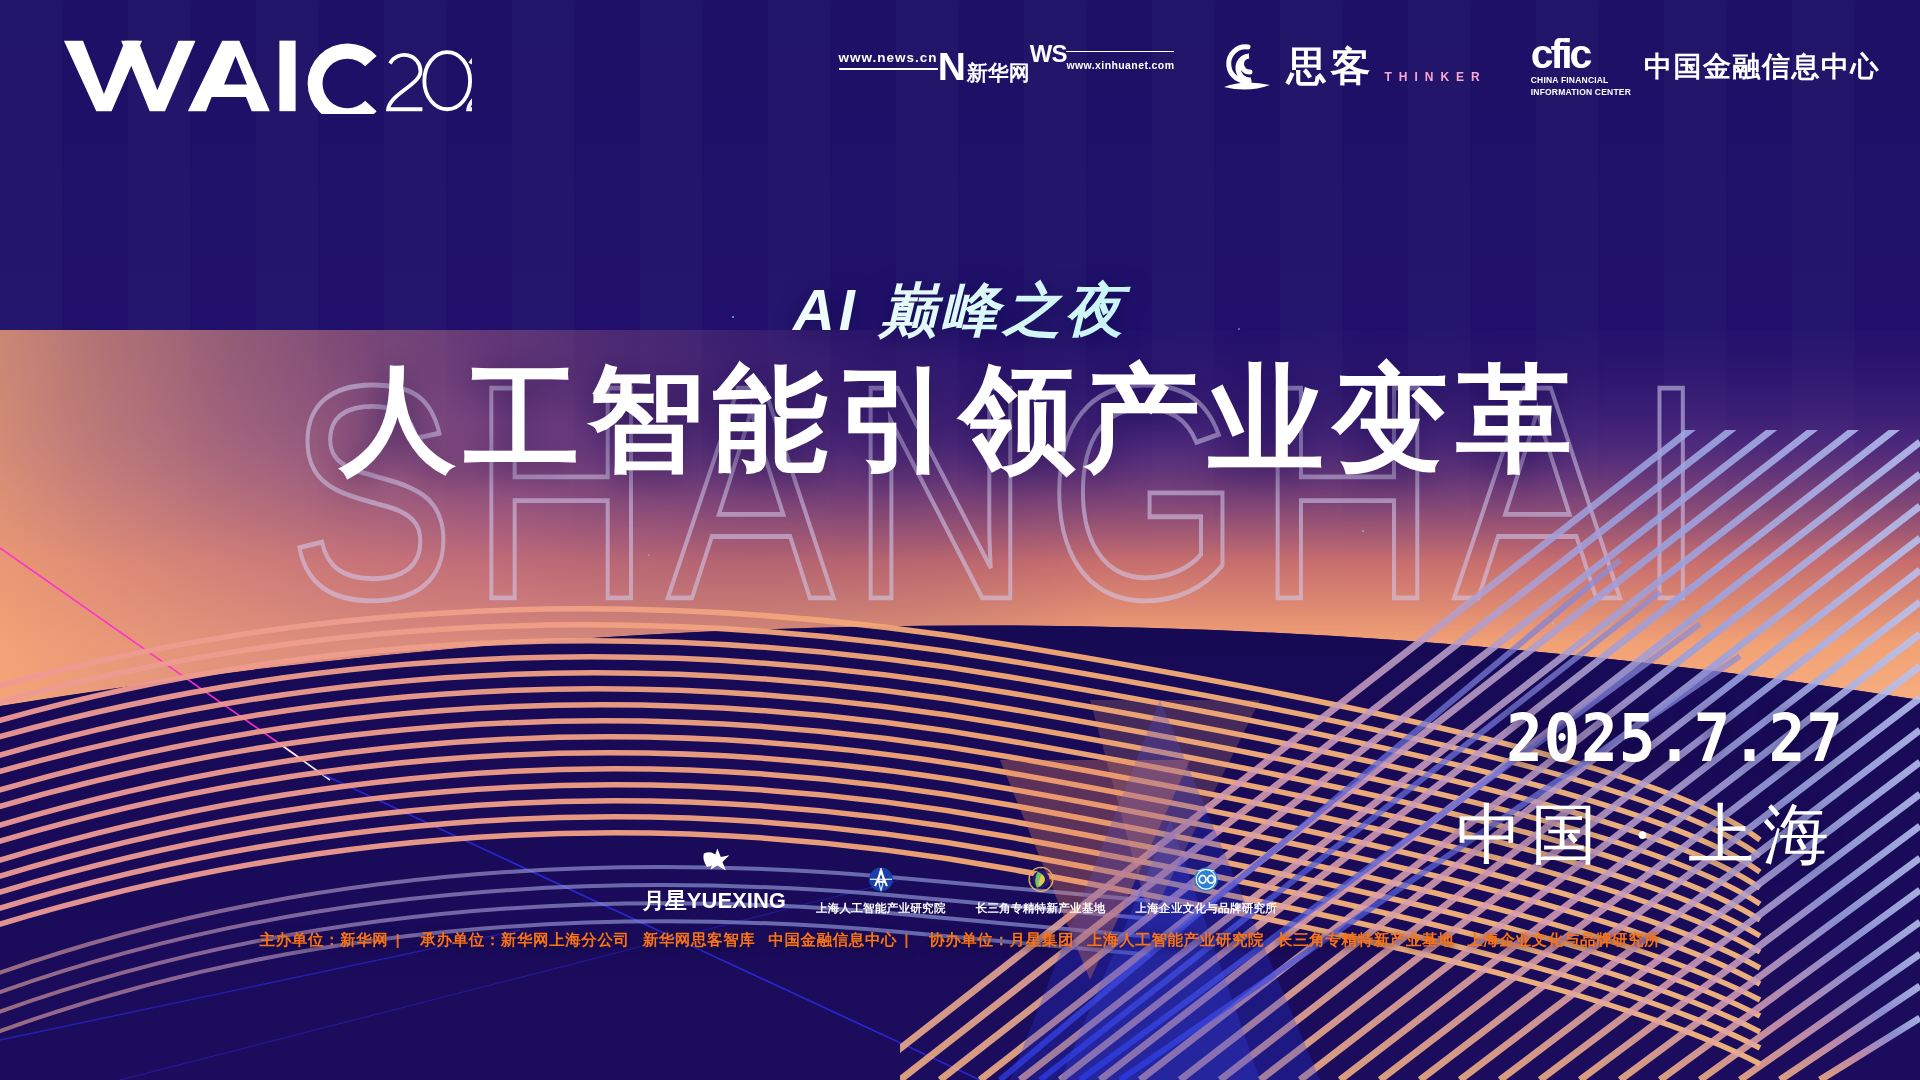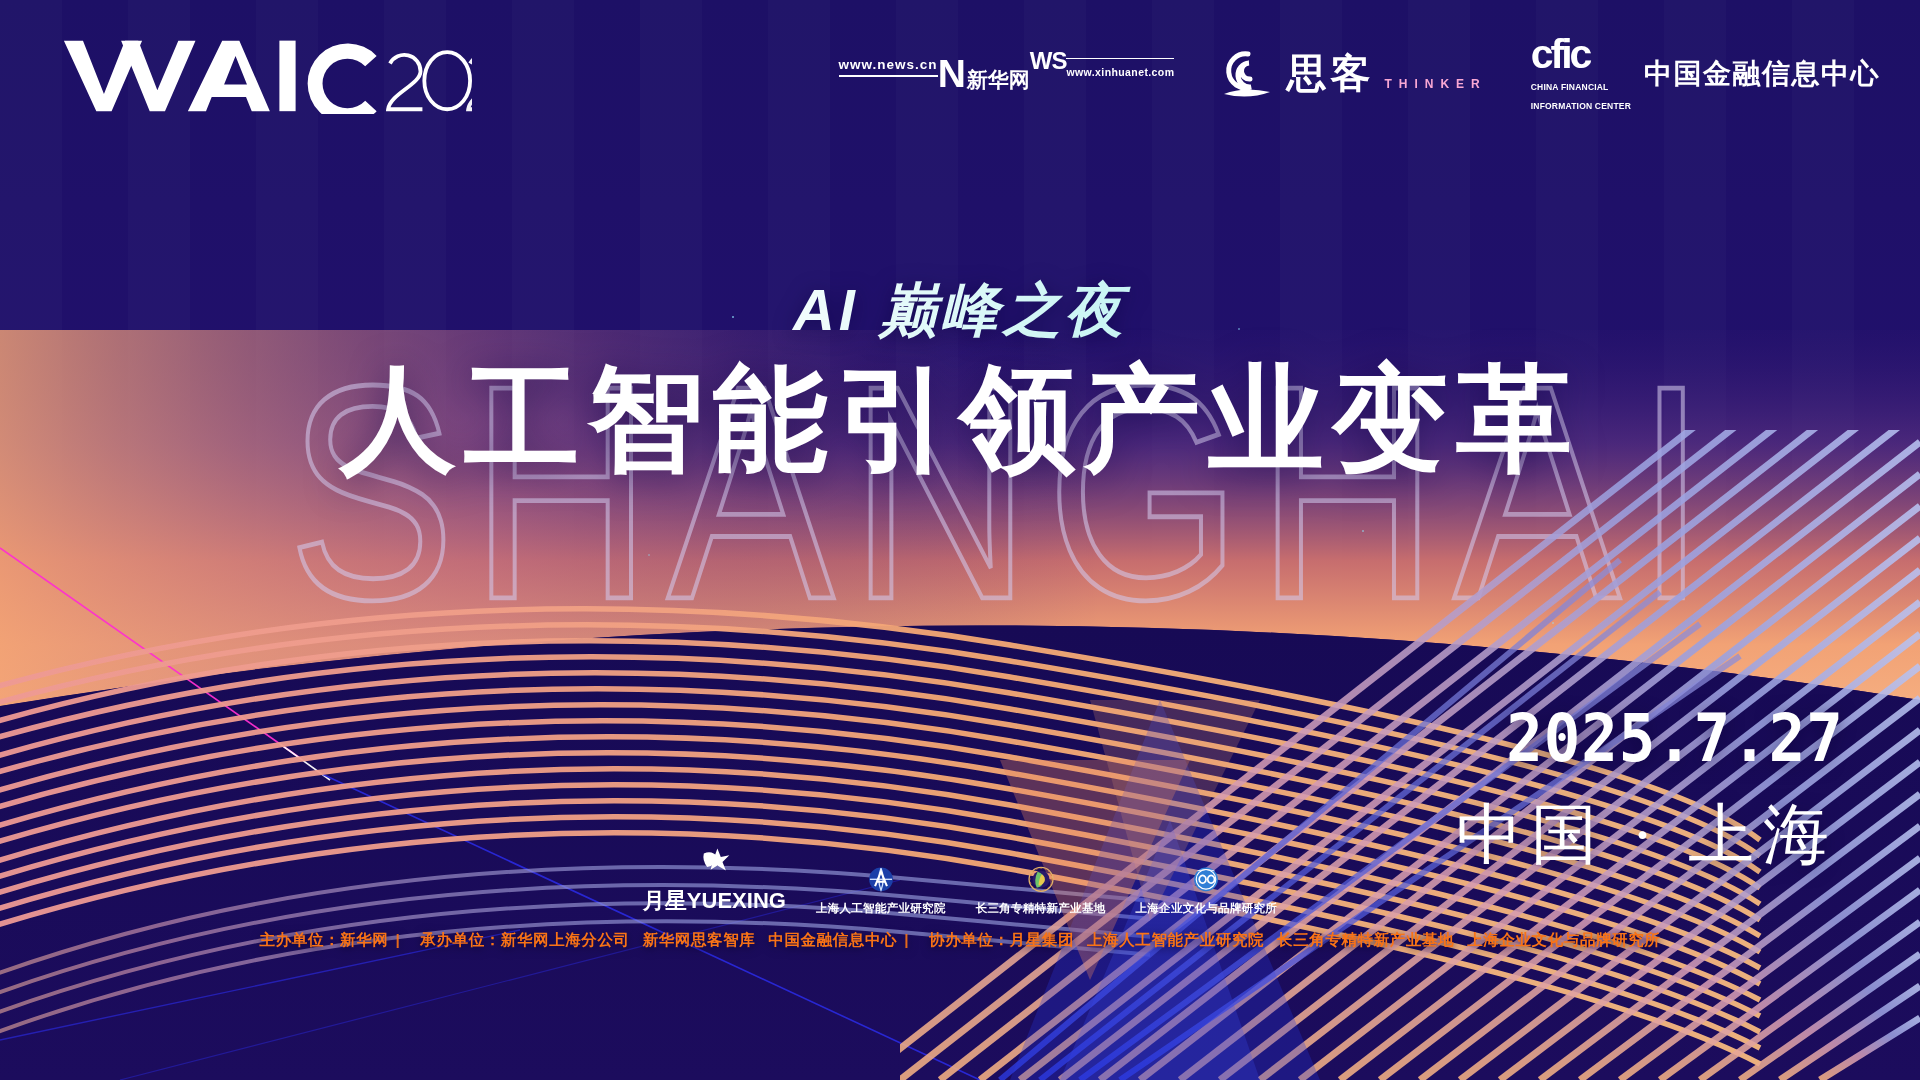--- a/index.html
+++ b/index.html
@@ -71,21 +71,21 @@
   .lx-ws{font-size:24px;font-weight:800;color:#fff;line-height:.8;letter-spacing:-1px;margin-top:-6px;}
   .lx-bot{font-size:10.5px;letter-spacing:.4px;color:#fff;font-weight:600;border-top:1.5px solid #fff;margin-top:1px;padding-top:7px;}
 
   .logo-thinker{display:flex;align-items:center;gap:10px;}
   .lt-cn{font-size:40px;color:#fff;font-weight:700;letter-spacing:4px;font-family:"Liberation Serif","DejaVu Serif",serif;}
   .lt-en{font-size:12px;color:#f9a8d4;font-weight:700;letter-spacing:7px;margin-top:20px;}
 
   .logo-cfic{display:flex;align-items:center;gap:13px;}
   .lc-mark{display:flex;flex-direction:column;}
   .lc-cfic{font-size:41px;font-weight:800;color:#fff;letter-spacing:-3px;line-height:.9;font-family:"Liberation Sans",sans-serif;}
-  .lc-sub{font-size:8.5px;font-weight:700;color:#fff;letter-spacing:.2px;line-height:1.12;margin-top:10px;}
+  .lc-sub{font-size:8.5px;font-weight:700;color:#fff;letter-spacing:.2px;line-height:1.12;margin-top:3px;}
   .lc-cn{font-size:28px;font-weight:700;color:#fff;letter-spacing:1.5px;}
 
   
   .kicker{
     position:absolute;left:0;right:0;top:272px;
     text-align:center;
     font-size:58px;font-weight:800;font-style:italic;
     letter-spacing:4px;
     background:linear-gradient(100deg,#ffffff 0%,#ffffff 36%,#bff3f2 62%,#6fe4e6 100%);
     -webkit-background-clip:text;background-clip:text;

